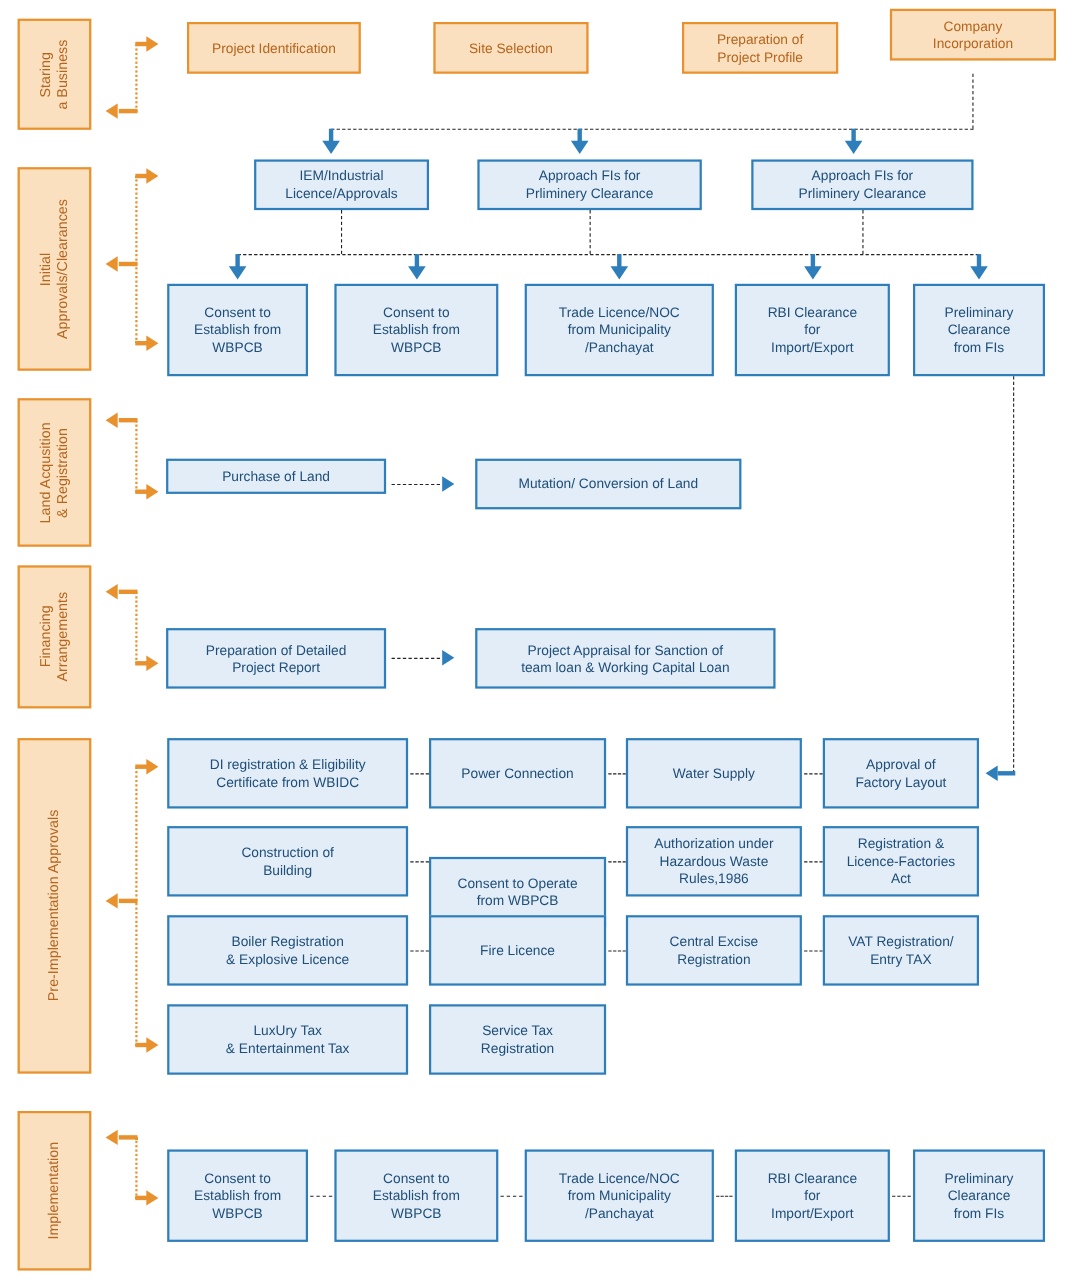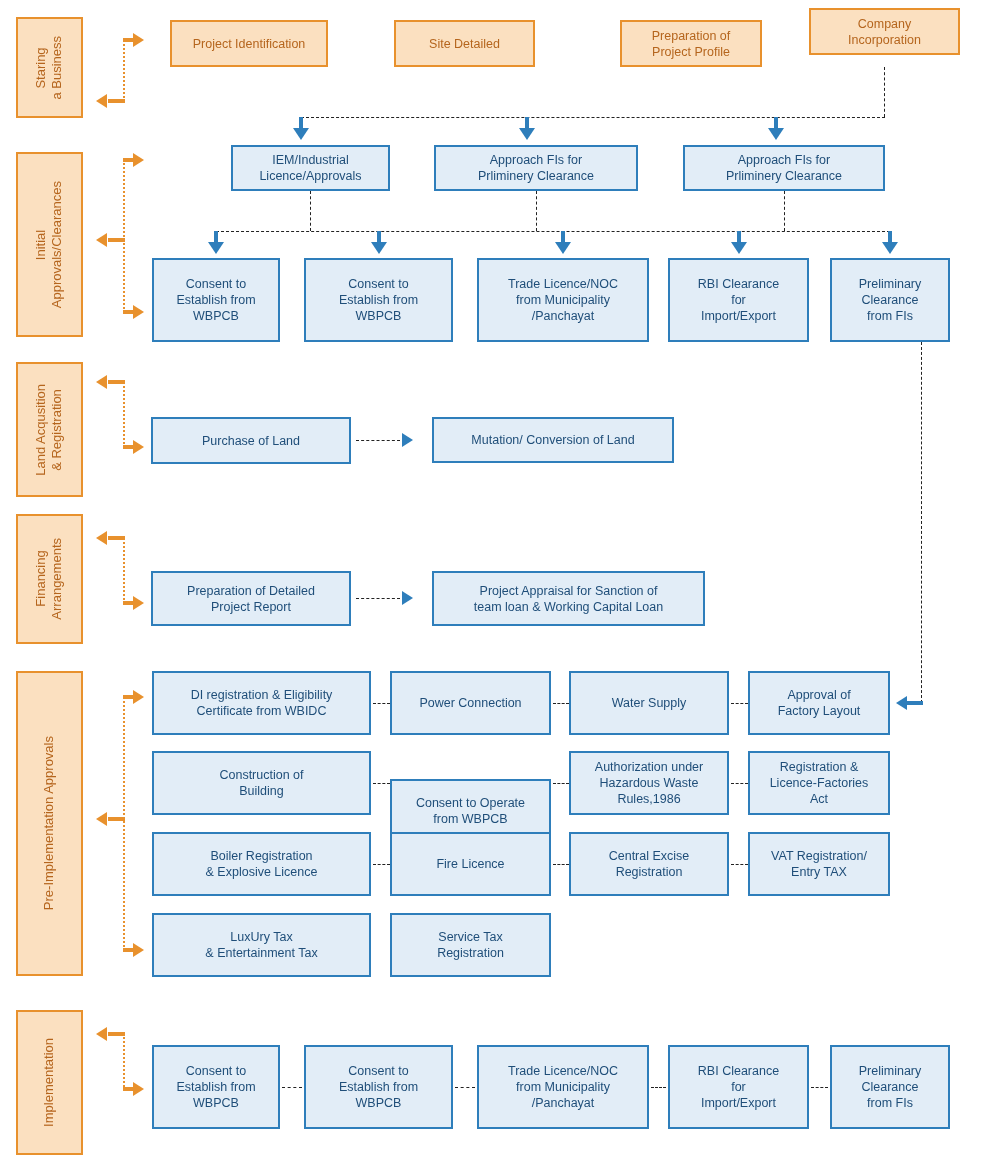--- a/index.html
+++ b/index.html
@@ -137,21 +137,21 @@
   <div class="ostem" style="left:123px; top:40px; height:62px;"></div>
   <div class="obar" style="left:123px; top:38px; width:12px;"></div>
   <div class="oarrow right" style="left:133px; top:33px;"></div>
   <div class="obar" style="left:108px; top:99px; width:17px;"></div>
   <div class="oarrow left" style="left:96px; top:94px;"></div>
 
   <div class="node orange" style="left:170px; top:20px; width:158px; height:47px;">
     <span>Project Identification</span>
   </div>
   <div class="node orange" style="left:394px; top:20px; width:141px; height:47px;">
-    <span>Site Detailed</span>
+    <span>Site Selection</span>
   </div>
   <div class="node orange" style="left:599px; top:20px; width:142px; height:47px;margin-left:21px;">
     <span>Preparation of
 Project Profile</span>
   </div>
   <div class="node orange" style="left:809px; top:8px; width:151px; height:47px;">
     <span>Company
 Incorporation</span>
   </div>
 
@@ -238,21 +238,21 @@
   <div class="stage-label" style="left:16px; top:362px; width:67px; height:135px;">
     <span class="vtext">Land Acqusition
 &amp; Registration</span>
   </div>
   <div class="ostem" style="left:123px; top:382px; height:66px;"></div>
   <div class="obar" style="left:108px; top:380px; width:17px;"></div>
   <div class="oarrow left" style="left:96px; top:375px;"></div>
   <div class="obar" style="left:123px; top:445px; width:12px;"></div>
   <div class="oarrow right" style="left:133px; top:440px;"></div>
 
-  <div class="node blue" style="left:151px; top:417px; width:200px; height:47px;">
+  <div class="node blue" style="left:151px; top:417px; width:200px; height:32px;">
     <span>Purchase of Land</span>
   </div>
   <div class="dline-h" style="left:356px; top:440px; width:44px;"></div>
   <div class="barrow right" style="left:402px; top:433px;"></div>
   <div class="node blue" style="left:432px; top:417px; width:242px; height:46px;">
     <span>Mutation/ Conversion of Land</span>
   </div>
 
   <div class="stage-label" style="left:16px; top:514px; width:67px; height:130px;">
     <span class="vtext">Financing

